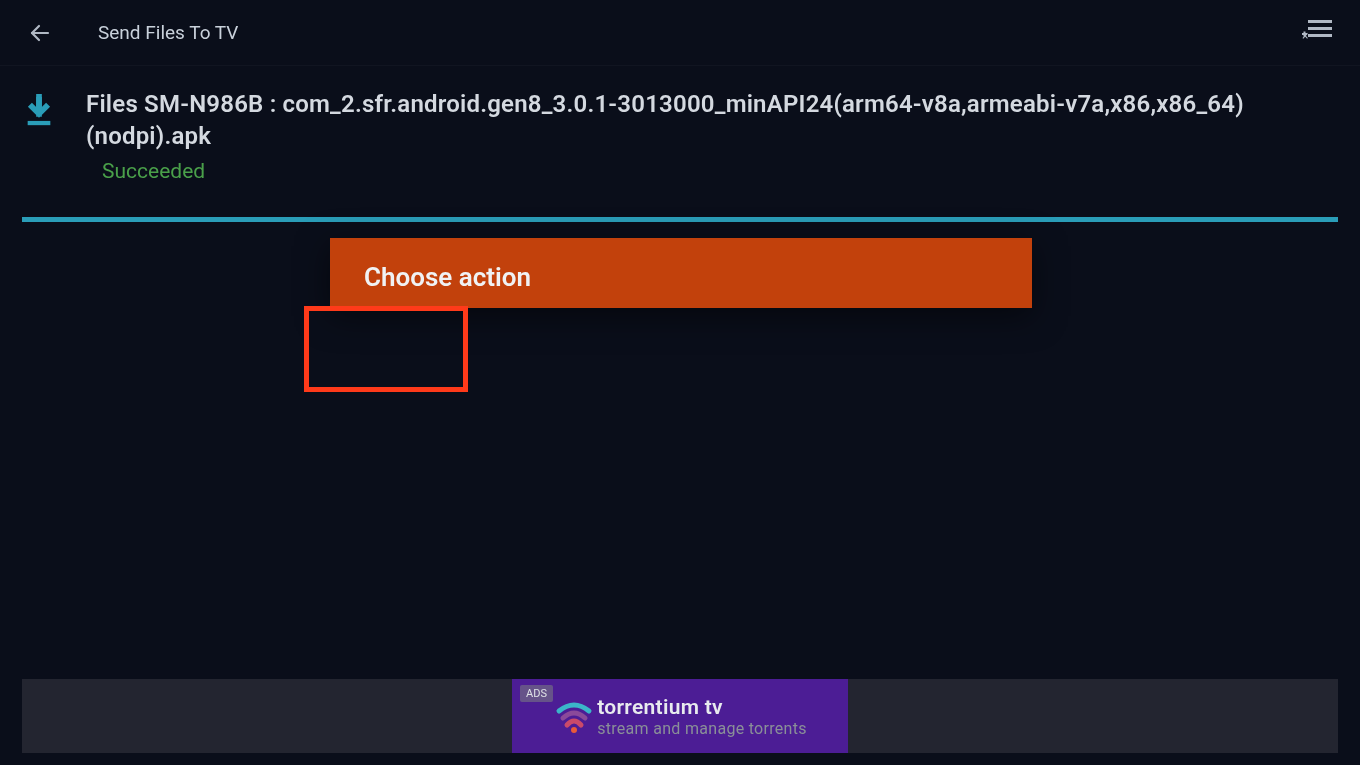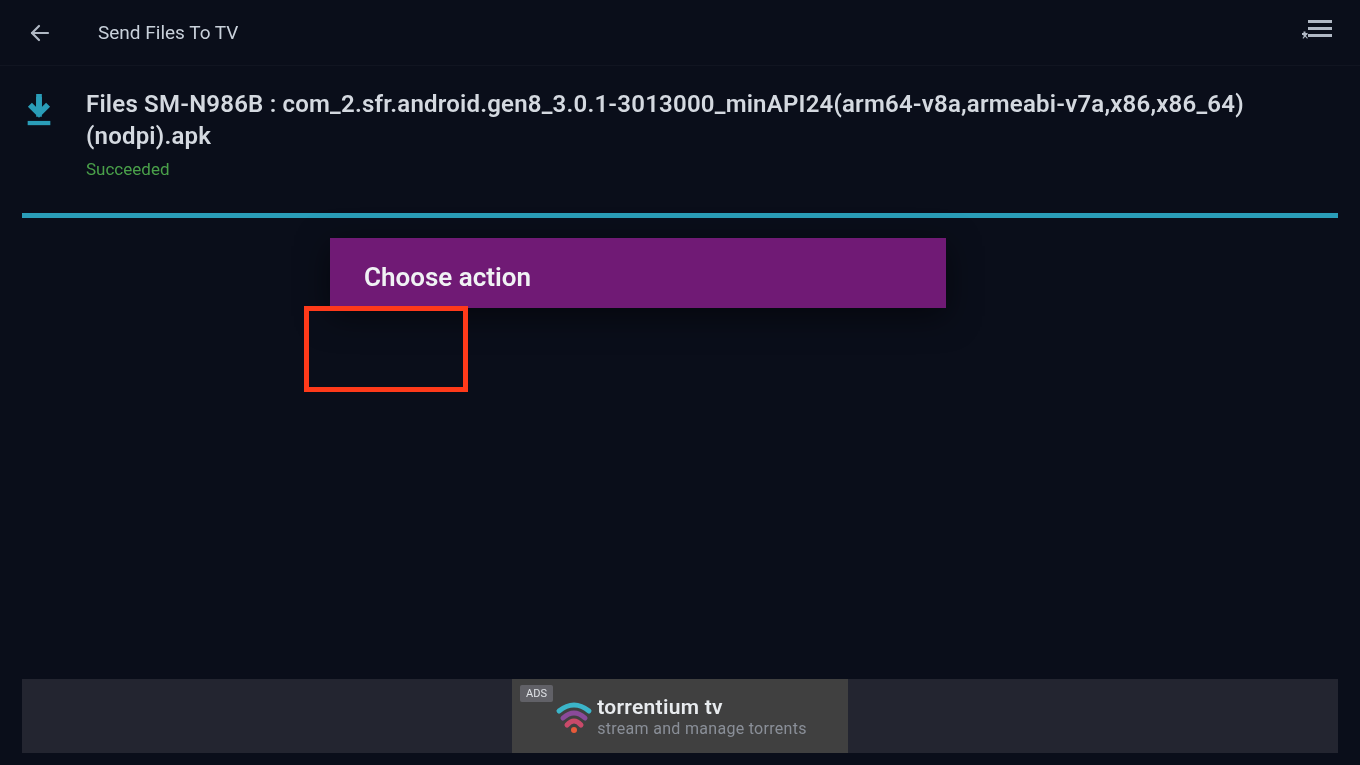--- a/index.html
+++ b/index.html
@@ -60,34 +60,35 @@
     }
     .transfer-title {
       color: #d4d9e0;
       font-size: 24px;
       font-weight: 600;
       line-height: 1.35;
       letter-spacing: 0.2px;
     }
     .transfer-status {
       color: #4aa04a;
-      font-size: 17px;
+      font-size: 21px;
       margin-top: 6px;
+      margin-left: 16px;
     }
     .divider {
       height: 5px;
       background: #2a9db8;
       margin: 20px 22px 0 22px;
     }
     .dialog-overlay {
       position: absolute;
       top: 238px;
       left: 330px;
-      width: 616px;
-      background: #701a75;
+      width: 702px;
+      background: #c2410c;
       box-shadow: 0 8px 32px rgba(0,0,0,0.5);
     }
     .dialog-title {
       padding: 24px 34px 16px 34px;
       color: #f0f2f4;
       font-size: 26px;
       font-weight: 600;
     }
     .dialog-item {
       padding: 20px 34px;
@@ -113,21 +114,21 @@
       bottom: 12px;
       left: 22px;
       right: 22px;
       height: 74px;
       background: #232530;
       display: flex;
       align-items: center;
       justify-content: center;
     }
     .ad-content {
-      background: #404040;
+      background: #4c1d95;
       height: 74px;
       width: 336px;
       display: flex;
       align-items: center;
       justify-content: center;
       gap: 14px;
       position: relative;
     }
     .ad-label {
       position: absolute;

